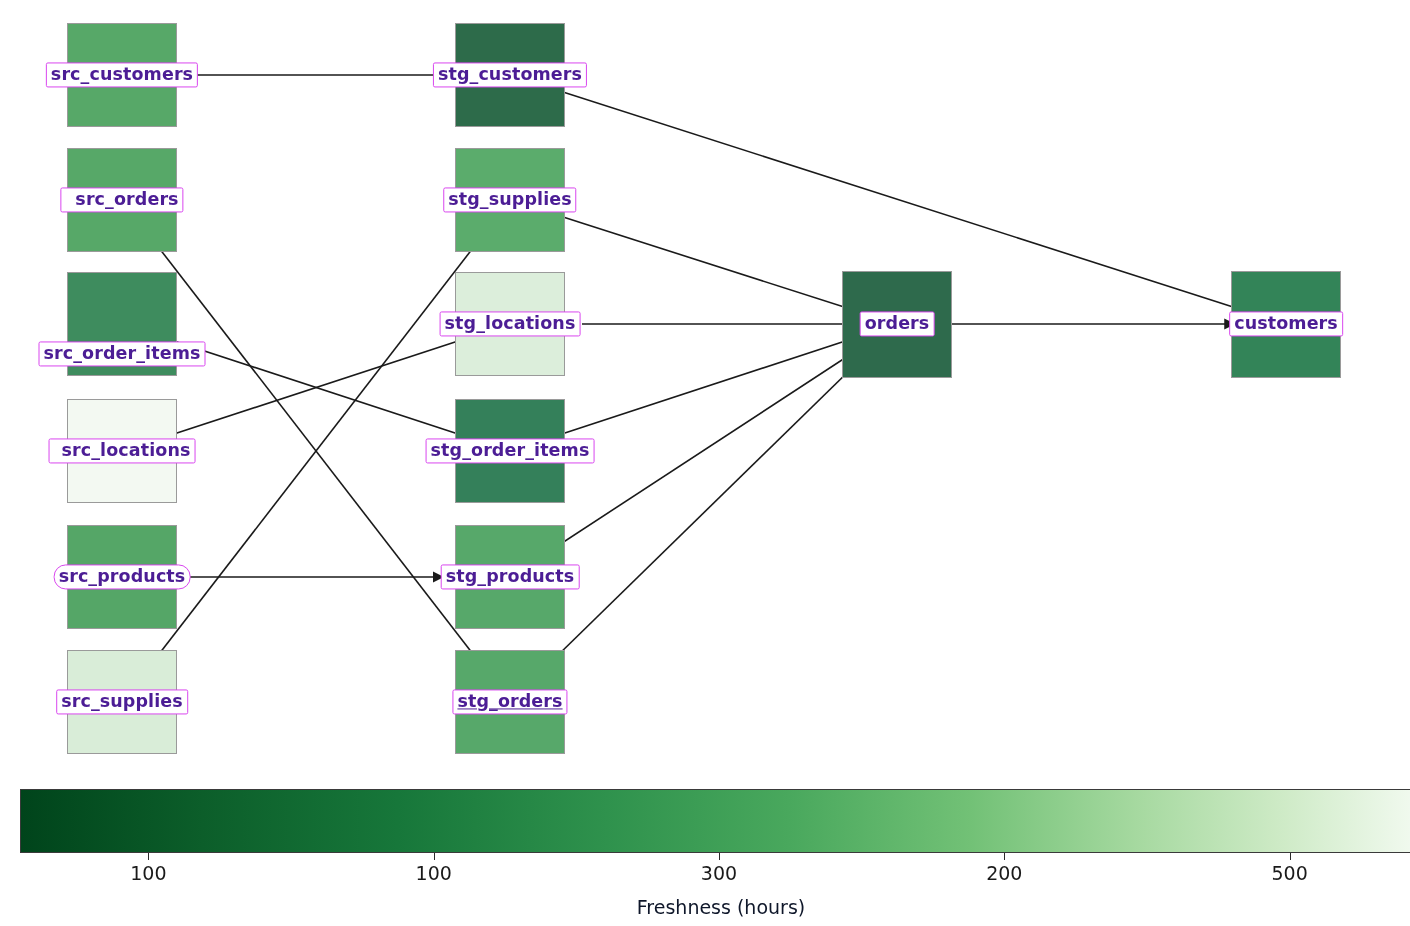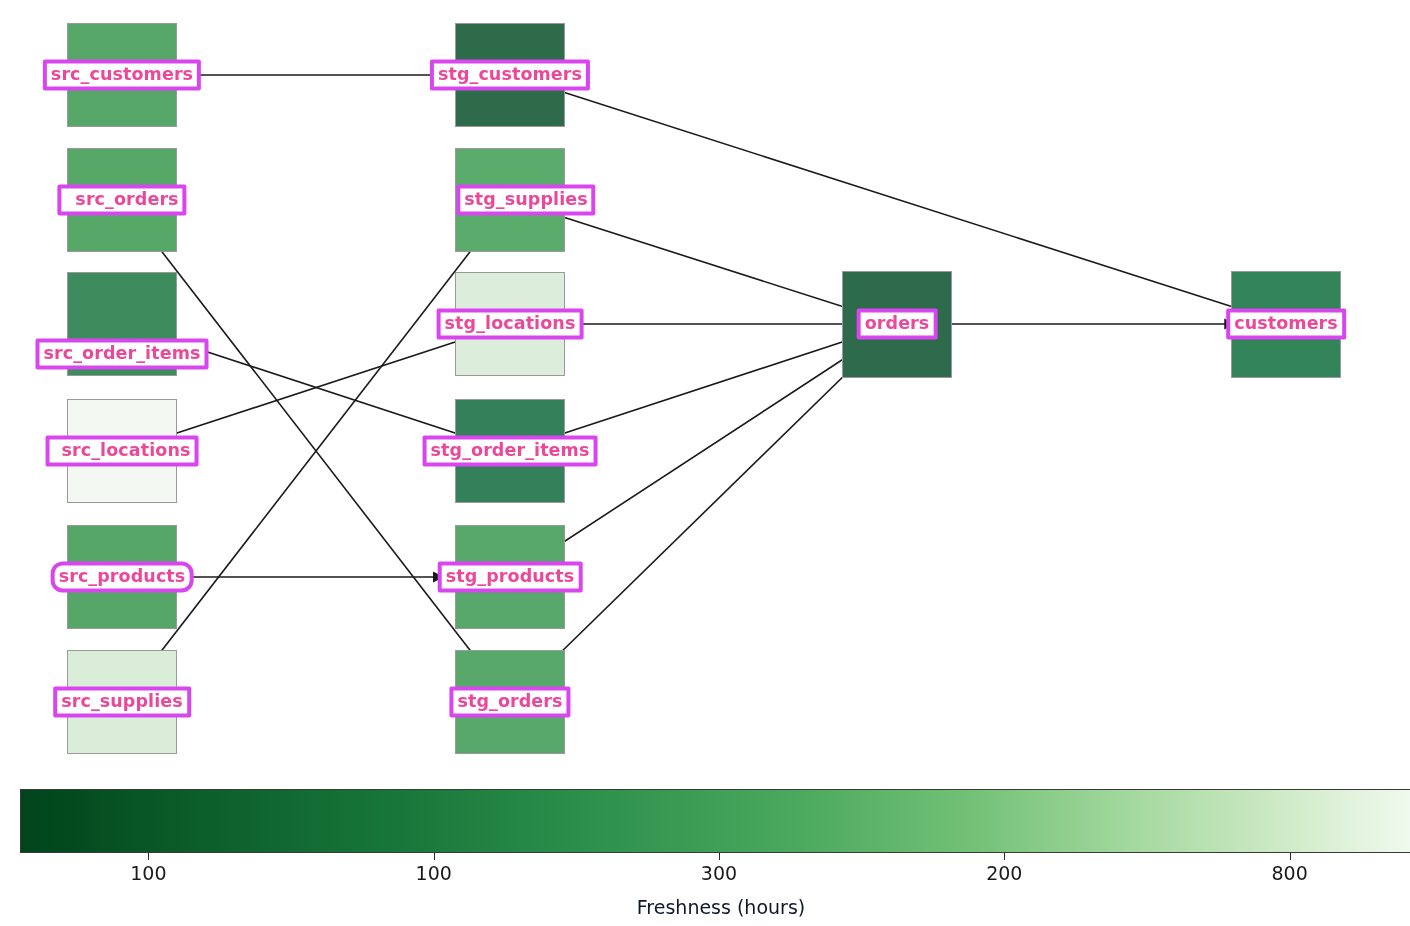--- a/index.html
+++ b/index.html
@@ -34,23 +34,23 @@
     position: absolute;
     box-sizing: border-box;
     border: 1px solid #9a9a9a;
   }
   .node-label {
     position: absolute;
     box-sizing: border-box;
     white-space: nowrap;
     font-size: 17.5px;
     font-weight: bold;
-    color: #ec4899;
+    color: #4c1d95;
     background: #ffffff;
-    border: 4px solid #d946ef;
+    border: 1px solid #d946ef;
     border-radius: 2px;
     padding: 1px 4px 2px 4px;
     line-height: 1.15;
     transform: translate(-50%, -50%);
     letter-spacing: 0.1px;
   }
   
   #colorbar-wrap {
     position: absolute;
     left: 16px; top: 780px;
@@ -124,46 +124,46 @@
         <div class="node-label" style="left: 122px; top: 324px; margin-top: 30px;">src_order_items</div>
         <div class="node" style="left: 67px; top: 399px; width: 110px; height: 104px; background: rgb(243, 249, 242);"></div>
         <div class="node-label" style="left: 122px; top: 451px; padding-left: 12px;">src_locations</div>
         <div class="node" style="left: 67px; top: 525px; width: 110px; height: 104px; background: rgb(85, 166, 103);"></div>
         <div class="node-label" style="left: 122px; top: 577px; border-radius: 12px;">src_products</div>
         <div class="node" style="left: 67px; top: 650px; width: 110px; height: 104px; background: rgb(217, 237, 216);"></div>
         <div class="node-label" style="left: 122px; top: 702px;">src_supplies</div>
         <div class="node" style="left: 455px; top: 23px; width: 110px; height: 104px; background: rgb(45, 107, 74);"></div>
         <div class="node-label" style="left: 510px; top: 75px;">stg_customers</div>
         <div class="node" style="left: 455px; top: 148px; width: 110px; height: 104px; background: rgb(91, 172, 108);"></div>
-        <div class="node-label" style="left: 510px; top: 200px; margin-left: 16px;">stg_supplies</div>
+        <div class="node-label" style="left: 510px; top: 200px;">stg_supplies</div>
         <div class="node" style="left: 455px; top: 272px; width: 110px; height: 104px; background: rgb(220, 238, 219);"></div>
         <div class="node-label" style="left: 510px; top: 324px;">stg_locations</div>
         <div class="node" style="left: 455px; top: 399px; width: 110px; height: 104px; background: rgb(52, 128, 90);"></div>
         <div class="node-label" style="left: 510px; top: 451px;">stg_order_items</div>
         <div class="node" style="left: 455px; top: 525px; width: 110px; height: 104px; background: rgb(87, 168, 106);"></div>
         <div class="node-label" style="left: 510px; top: 577px;">stg_products</div>
         <div class="node" style="left: 455px; top: 650px; width: 110px; height: 104px; background: rgb(87, 168, 106);"></div>
-        <div class="node-label" style="left: 510px; top: 702px;">stg_orders</div>
+        <div class="node-label" style="left: 510px; top: 702px; text-decoration: underline;">stg_orders</div>
         <div class="node" style="left: 842px; top: 270.5px; width: 110px; height: 107px; background: rgb(46, 106, 76);"></div>
         <div class="node-label" style="left: 897px; top: 324px;">orders</div>
         <div class="node" style="left: 1231px; top: 270.5px; width: 110px; height: 107px; background: rgb(51, 132, 88);"></div>
         <div class="node-label" style="left: 1286px; top: 324px;">customers</div>
       </div>
   </div>
 
   <div id="colorbar-wrap">
     <div id="colorbar" style="background: linear-gradient(to right, rgb(0, 68, 27) 0%, rgb(12, 94, 42) 13%, rgb(23, 119, 58) 27%, rgb(47, 146, 77) 42%, rgb(73, 168, 93) 55%, rgb(114, 193, 118) 68%, rgb(166, 217, 160) 80%, rgb(205, 234, 197) 90%, rgb(242, 250, 240) 100%);"></div>
     <div id="cb-ticks">
         <div class="cb-tick" style="left: 132.388px;"></div>
         <div class="cb-tick-label" style="left: 132.388px;">100</div>
         <div class="cb-tick" style="left: 417.694px;"></div>
         <div class="cb-tick-label" style="left: 417.694px;">100</div>
         <div class="cb-tick" style="left: 703px;"></div>
         <div class="cb-tick-label" style="left: 703px;">300</div>
         <div class="cb-tick" style="left: 988.306px;"></div>
         <div class="cb-tick-label" style="left: 988.306px;">200</div>
         <div class="cb-tick" style="left: 1273.61px;"></div>
-        <div class="cb-tick-label" style="left: 1273.61px;">800</div>
+        <div class="cb-tick-label" style="left: 1273.61px;">500</div>
       </div>
     <div id="cb-axis-label">Freshness (hours)</div>
   </div>
 
 </div>
 
 </body></html>

